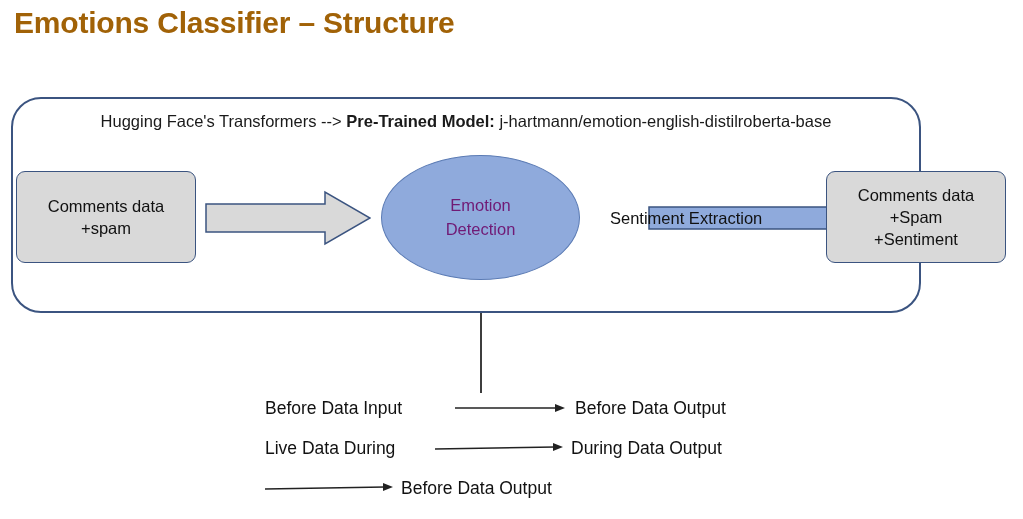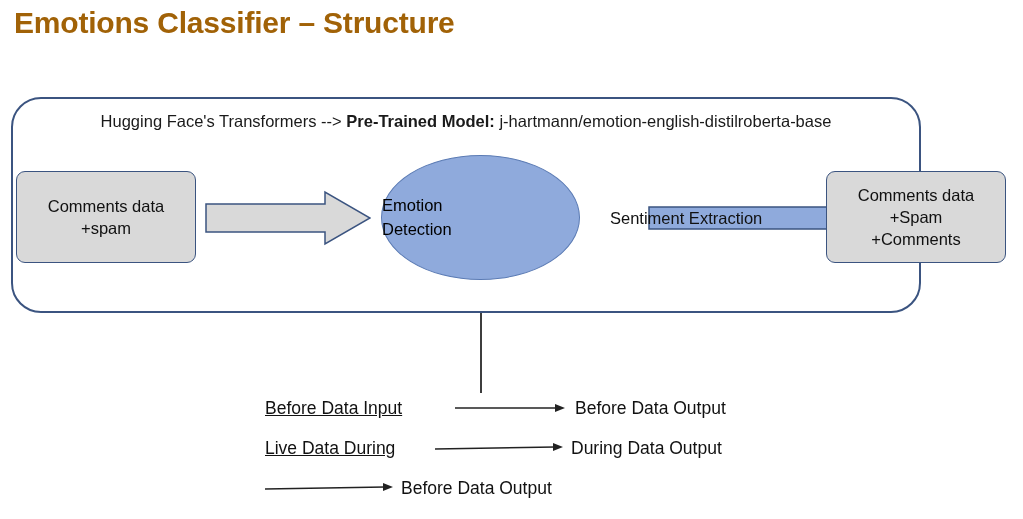--- a/index.html
+++ b/index.html
@@ -90,25 +90,25 @@
     left: 381px;
     top: 155px;
     width: 199px;
     height: 125px;
     box-sizing: border-box;
     background: #8FAADC;
     border: 1.5px solid #5B7BB4;
     border-radius: 50%;
     display: flex;
     flex-direction: column;
-    align-items: flex-start;
+    align-items: center;
     justify-content: center;
     font-size: 16.5px;
     line-height: 1.45;
-    color: #000000;
+    color: #701a75;
     text-align: center;
   }
 
   
   .block-arrow-wrap {
     position: absolute;
   }
   .block-arrow-wrap svg { display: block; }
   .block-arrow-label {
     position: absolute;
@@ -152,21 +152,20 @@
     height: 40px;
     display: flex;
     align-items: center;
     font-size: 17.5px;
     color: #111111;
     white-space: nowrap;
   }
   .timing-input {
     width: 170px;
     flex: 0 0 170px;
-    text-decoration: underline;
   }
   .timing-arrow {
     flex: 0 0 auto;
     display: flex;
     align-items: center;
   }
   .timing-arrow svg { display: block; }
   .timing-output {
     flex: 0 0 auto;
     padding-left: 8px;
@@ -210,21 +209,21 @@
 <div class="block-arrow-wrap" id="sentiment-extraction-arrow">
   <svg width="227" height="48" viewBox="0 0 227 48" xmlns="http://www.w3.org/2000/svg">
     <polygon points="1,13 186,13 186,2 226,24 186,46 186,35 1,35" fill="#8FAADC" stroke="#3B5480" stroke-width="1.5" stroke-linejoin="miter"></polygon>
   </svg>
   <div class="block-arrow-label">Sentiment Extraction</div>
 </div>
 
 <div class="data-box" id="output-data-box">
   <span>Comments data</span>
   <span>+Spam</span>
-  <span>+Comments</span>
+  <span>+Sentiment</span>
 </div>
 
 <div id="vertical-connector"></div>
 
 <div id="timing-rows">
 
   <div class="timing-row row-0">
     <span class="timing-input">Before Data Input</span>
     <span class="timing-arrow">
       <svg width="110" height="14" viewBox="0 0 110 14" xmlns="http://www.w3.org/2000/svg">

